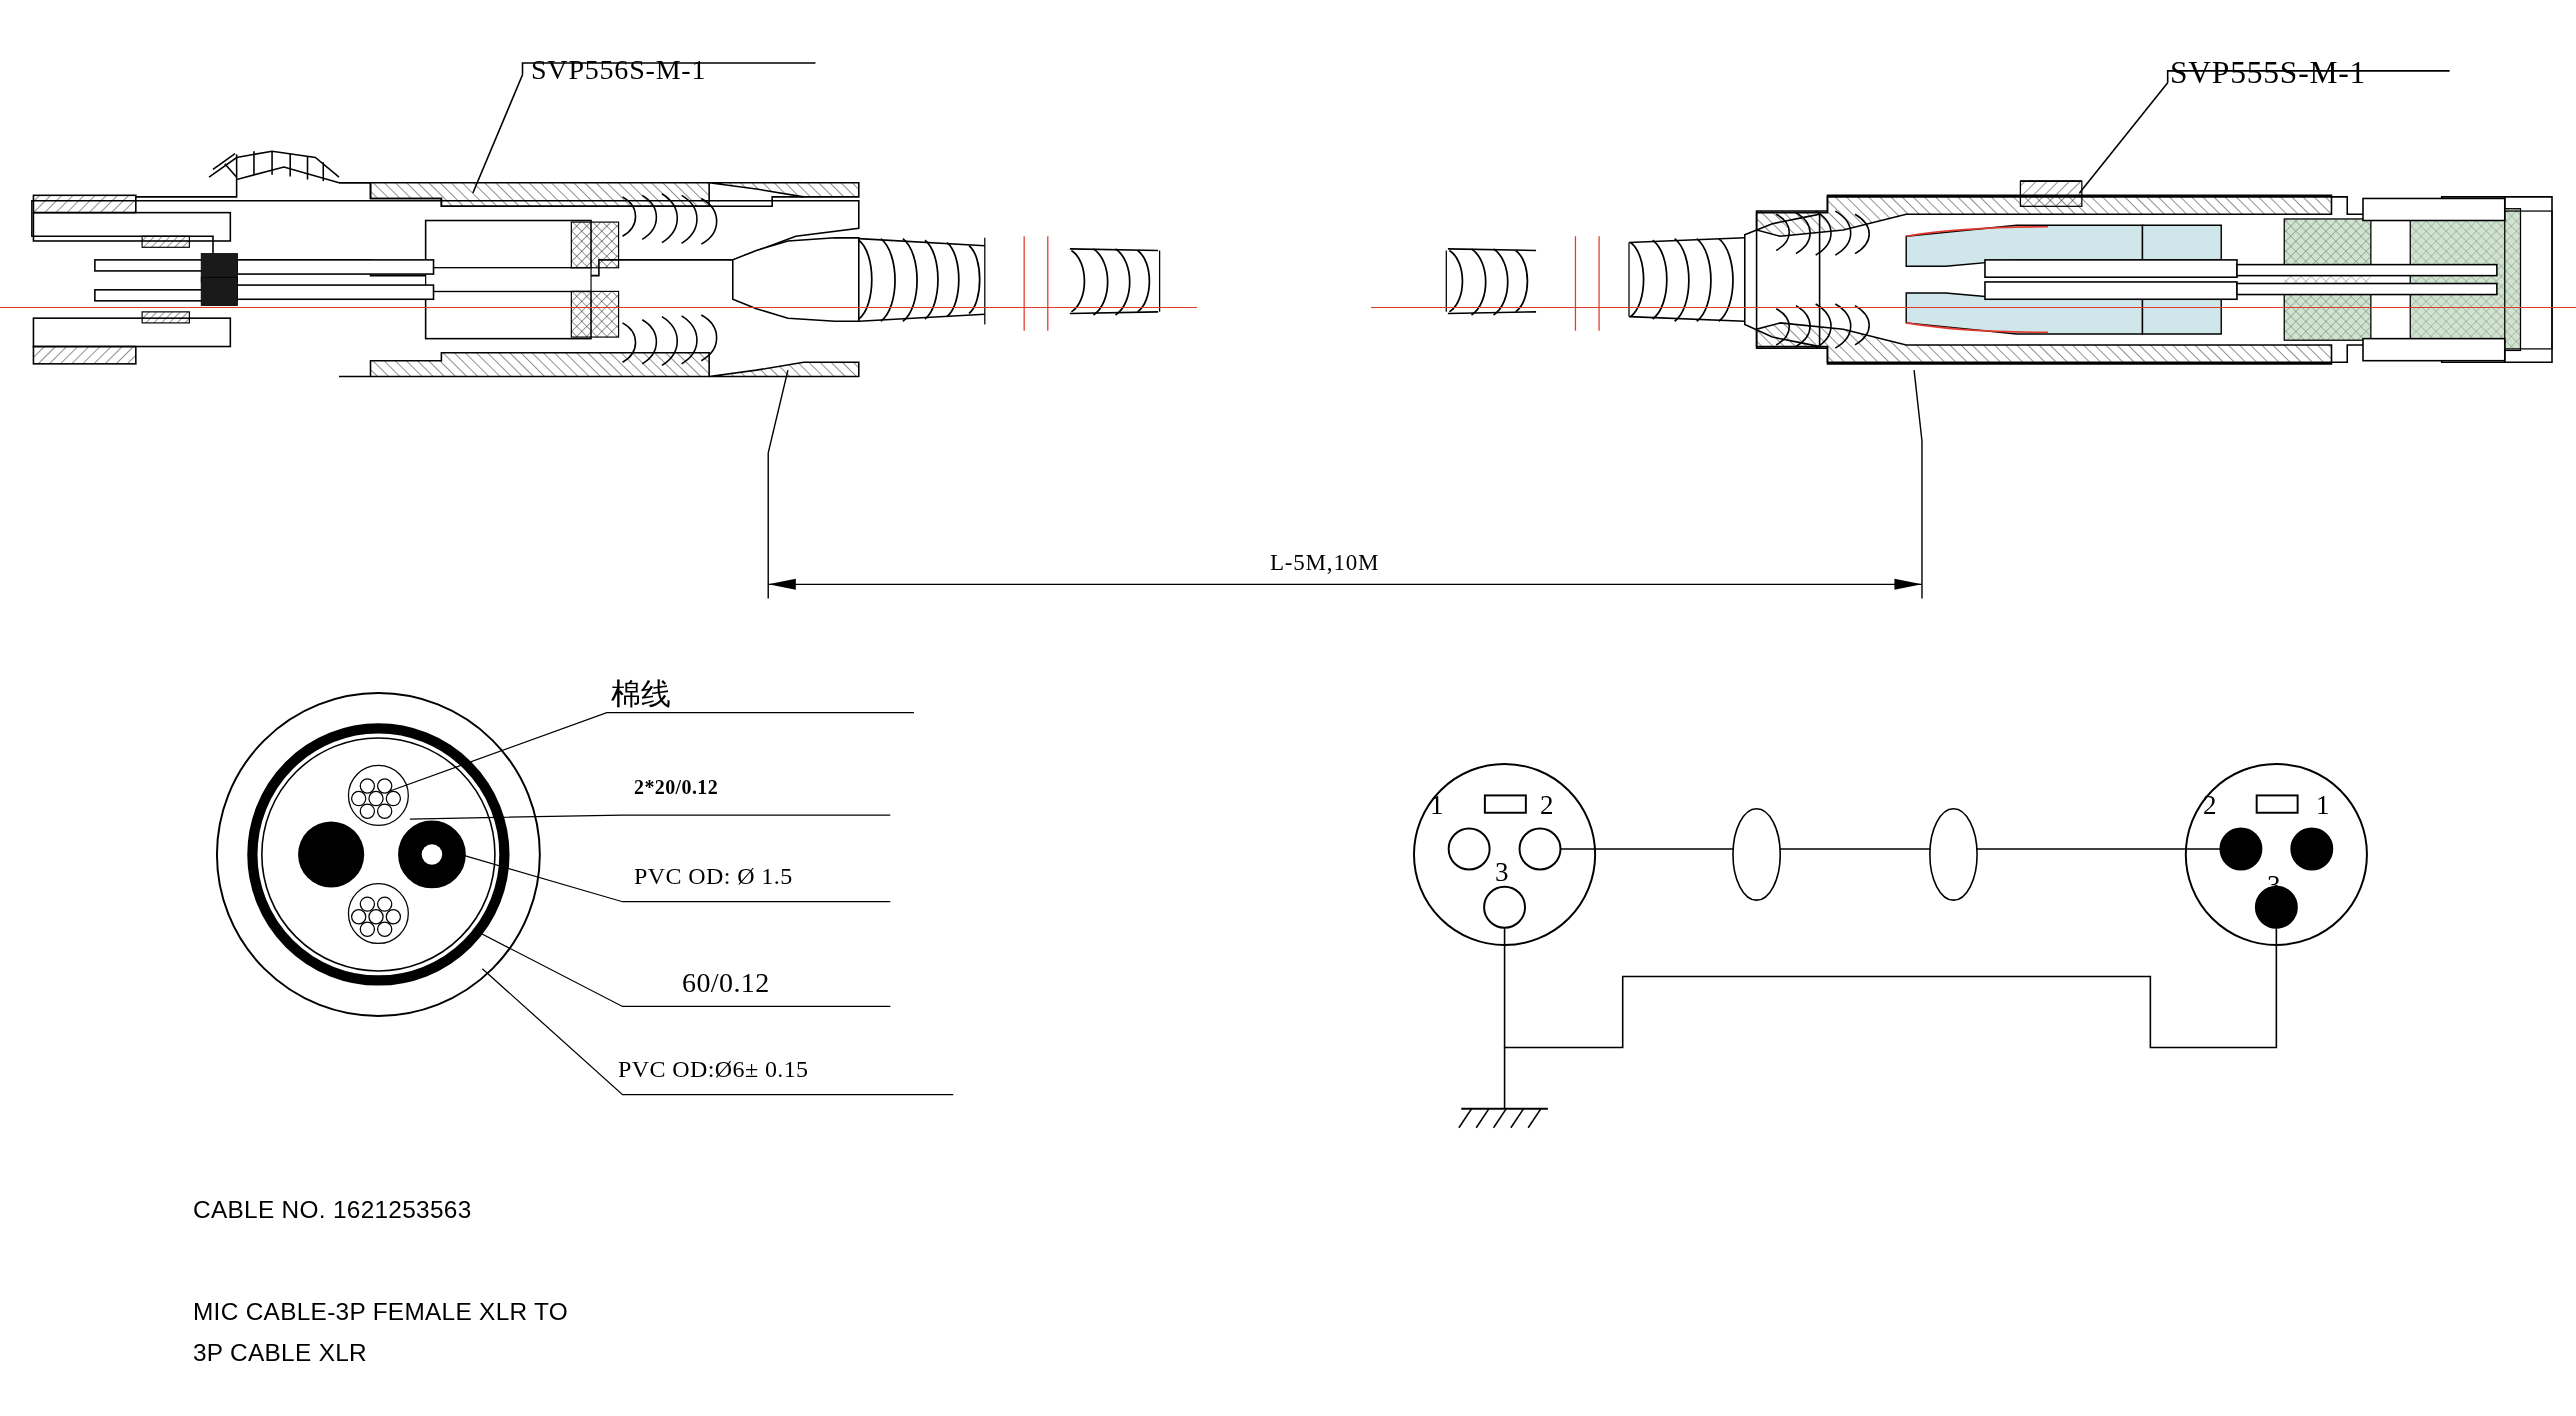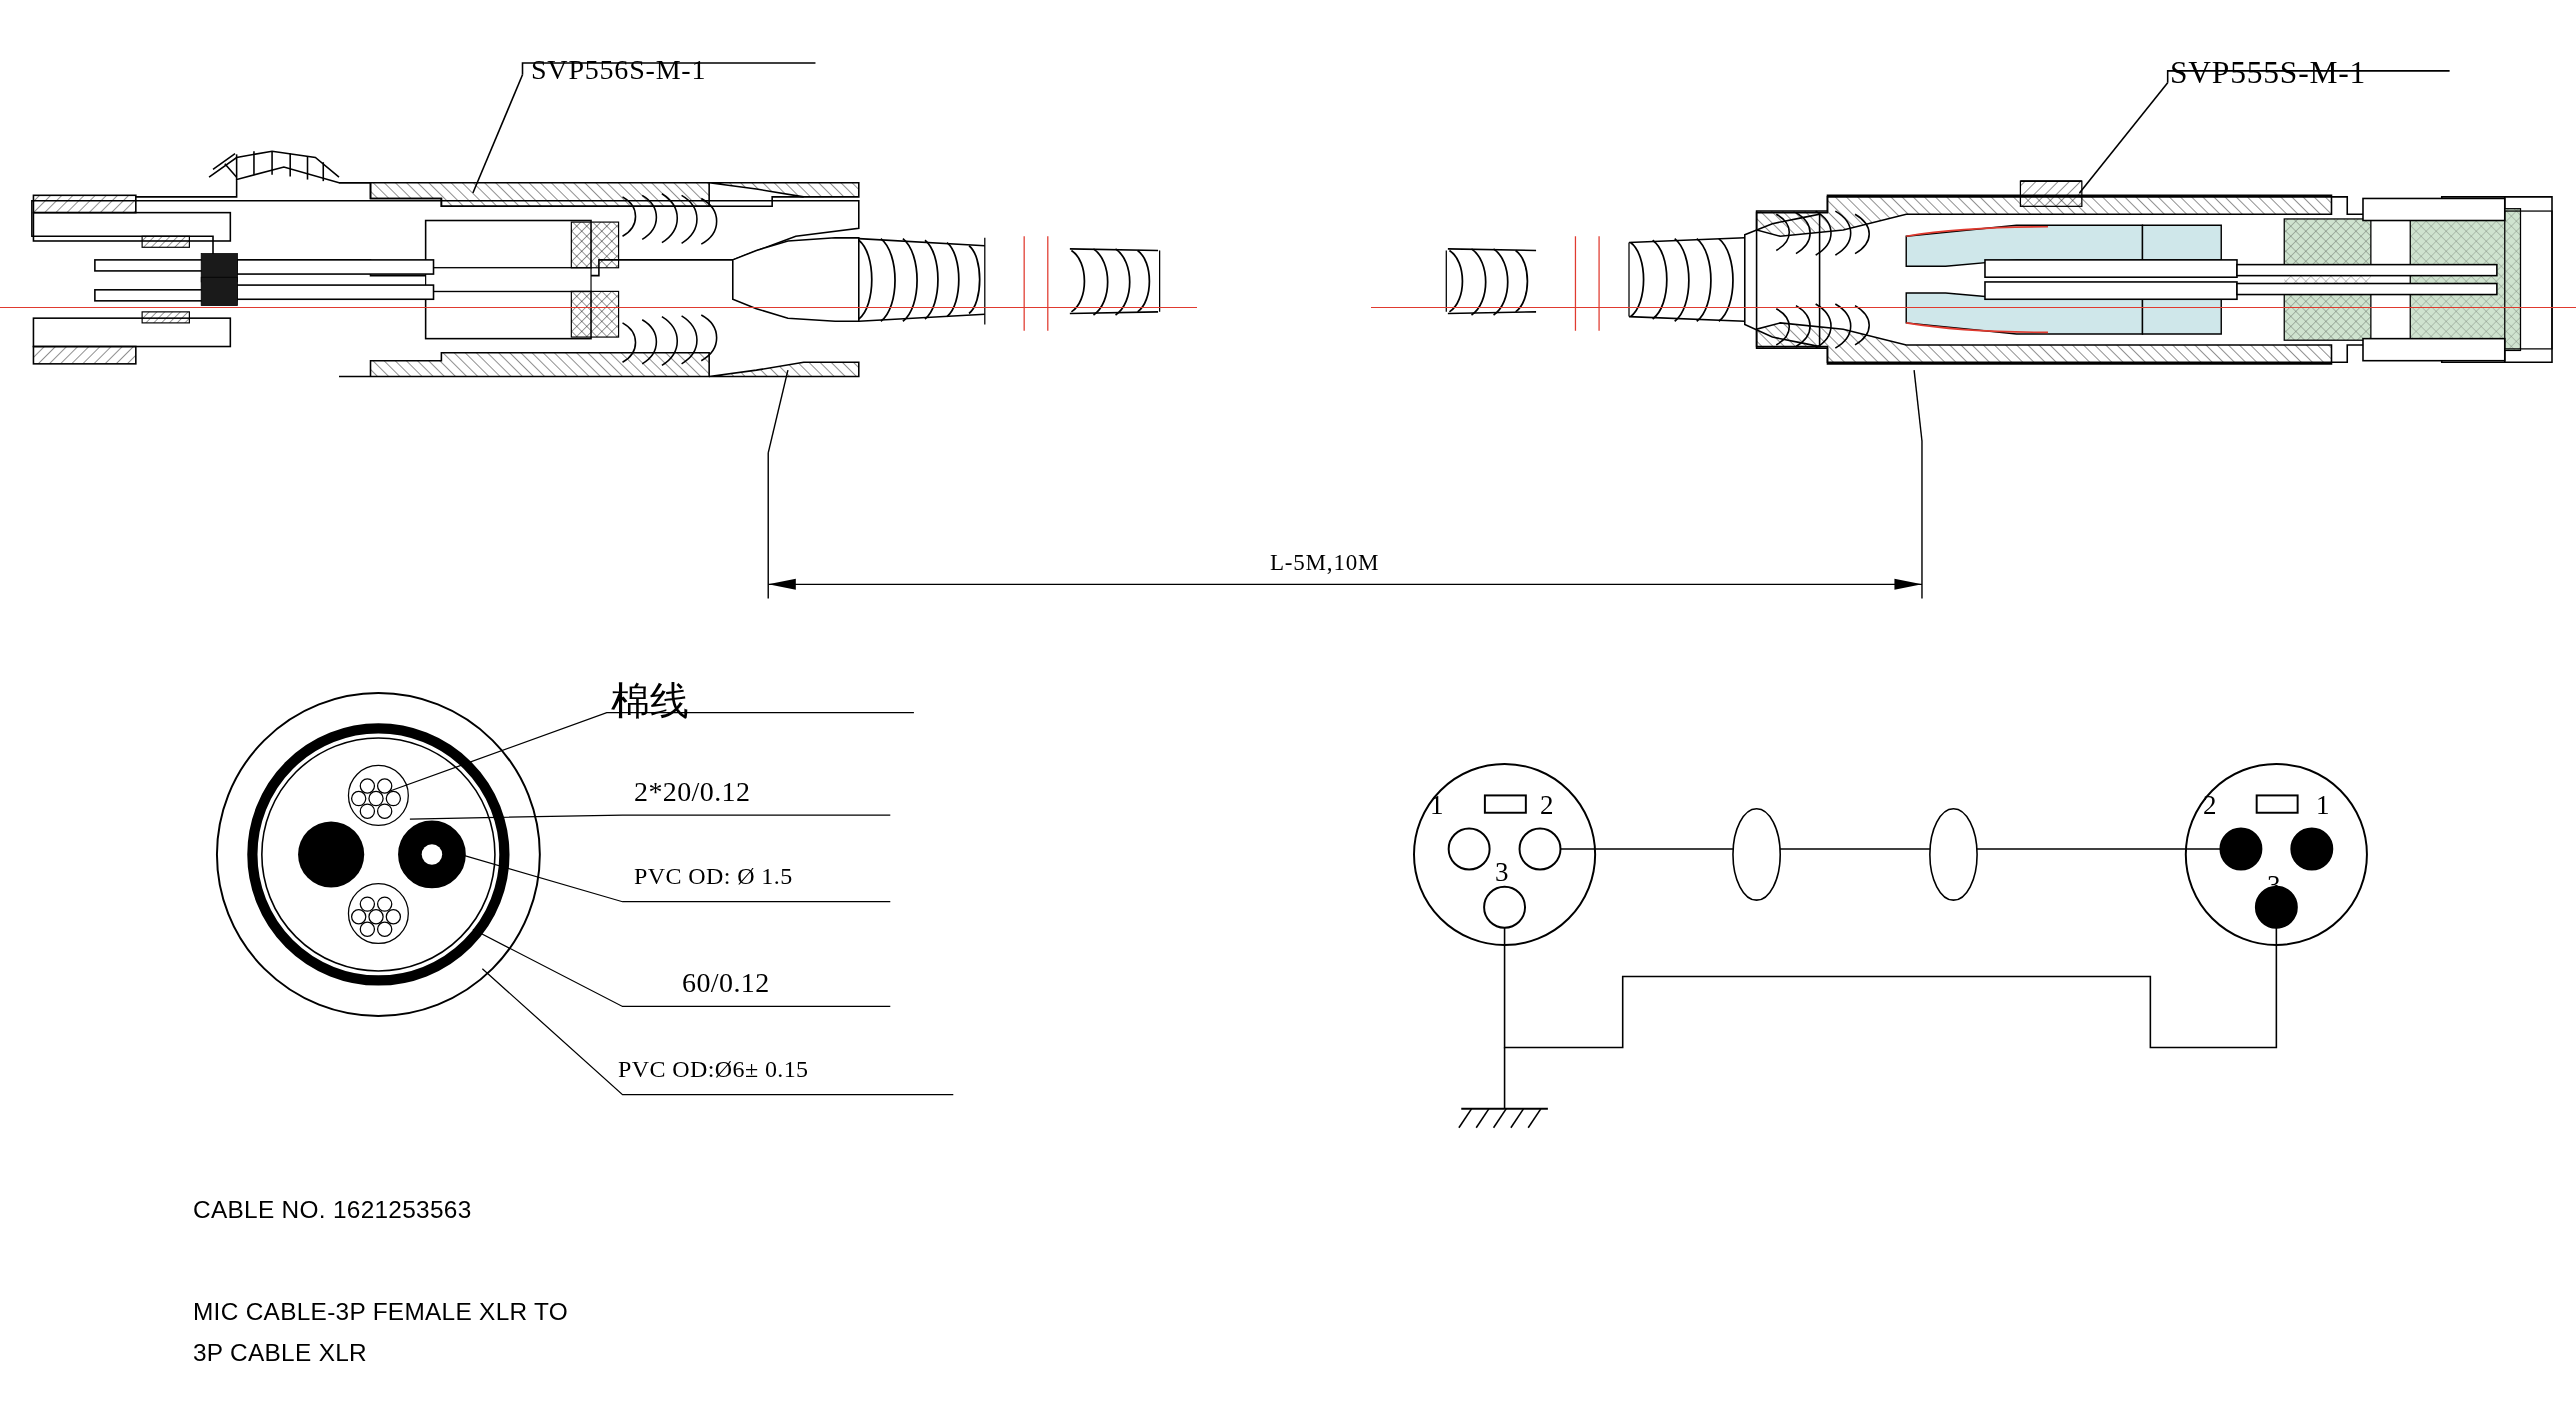--- a/index.html
+++ b/index.html
@@ -260,22 +260,22 @@
       <circle cx="488" cy="1180" r="9"></circle>
   </g>
 
   <path d="M493,1005 L770,905 L1160,905" stroke="#000" stroke-width="1.6" fill="none"></path>
   <path d="M520,1040 L790,1035 L1130,1035" stroke="#000" stroke-width="1.6" fill="none"></path>
   <path d="M560,1078 L790,1145 L1130,1145" stroke="#000" stroke-width="1.6" fill="none"></path>
   <path d="M600,1180 L790,1278 L1130,1278" stroke="#000" stroke-width="1.6" fill="none"></path>
   <path d="M612,1230 L790,1390 L1210,1390" stroke="#000" stroke-width="1.6" fill="none"></path>
 </svg>
 
-<div class="lbl" style="left:611px;top:674px;font-size:39px;">棉线</div>
-<div class="lbl" style="left:634px;top:776px;font-size:28px;letter-spacing:0.4px;">2*20/0.12</div>
+<div class="lbl" style="left:611px;top:674px;font-size:30px;">棉线</div>
+<div class="lbl" style="left:634px;top:776px;font-size:20px;letter-spacing:0.4px;font-weight:bold;">2*20/0.12</div>
 <div class="lbl" style="left:634px;top:863px;font-size:24px;letter-spacing:0.4px;">PVC  OD: Ø 1.5</div>
 <div class="lbl" style="left:634px;top:967px;font-size:28px;letter-spacing:0.4px;margin-left:48px;">60/0.12</div>
 <div class="lbl" style="left:618px;top:1056px;font-size:24px;letter-spacing:0.4px;">PVC  OD:Ø6± 0.15</div>
 
 <svg width="2576" height="1416" viewBox="0 0 3270 1798">
 
   <circle cx="1910" cy="1085" r="115" fill="#fff" stroke="#000" stroke-width="2.5"></circle>
   <rect x="1885" y="1010" width="52" height="22" fill="#fff" stroke="#000" stroke-width="2.5"></rect>
   <circle cx="1865" cy="1078" r="26" fill="#fff" stroke="#000" stroke-width="2.5"></circle>
   <circle cx="1955" cy="1078" r="26" fill="#fff" stroke="#000" stroke-width="2.5"></circle>

